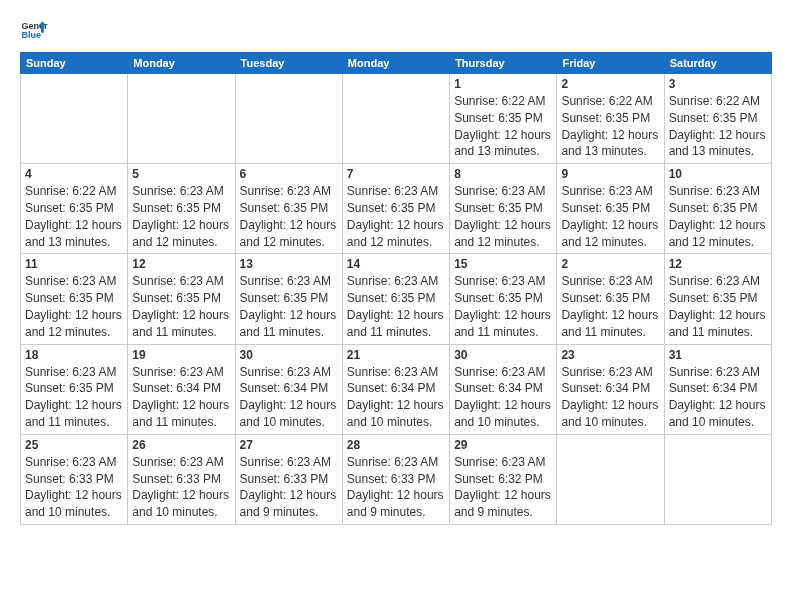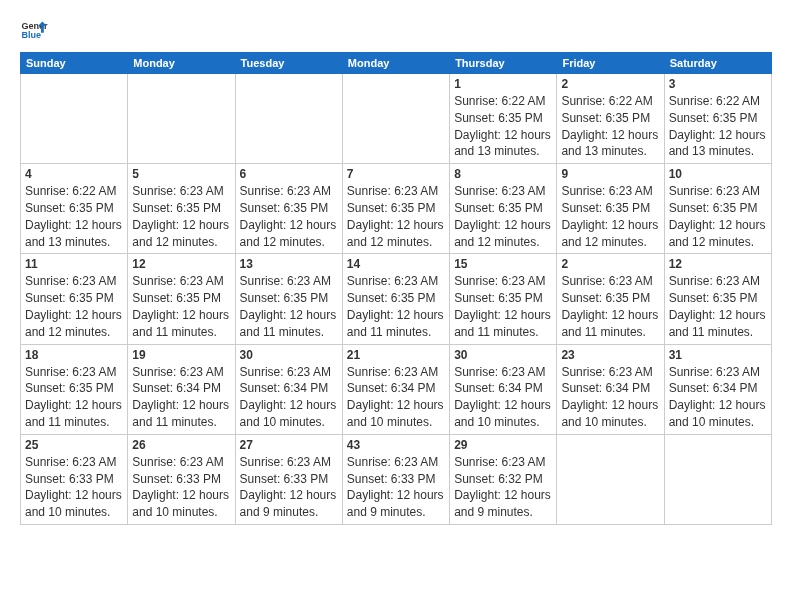--- a/index.html
+++ b/index.html
@@ -310,21 +310,21 @@
 and 10 minutes.</div>
           </td>
           <td>
             <div class="day-number">27</div>
             <div class="day-info" style="white-space: pre-line;">Sunrise: 6:23 AM
 Sunset: 6:33 PM
 Daylight: 12 hours
 and 9 minutes.</div>
           </td>
           <td>
-            <div class="day-number">43</div>
+            <div class="day-number">28</div>
             <div class="day-info" style="white-space: pre-line;">Sunrise: 6:23 AM
 Sunset: 6:33 PM
 Daylight: 12 hours
 and 9 minutes.</div>
           </td>
           <td>
             <div class="day-number">29</div>
             <div class="day-info" style="white-space: pre-line;">Sunrise: 6:23 AM
 Sunset: 6:32 PM
 Daylight: 12 hours

